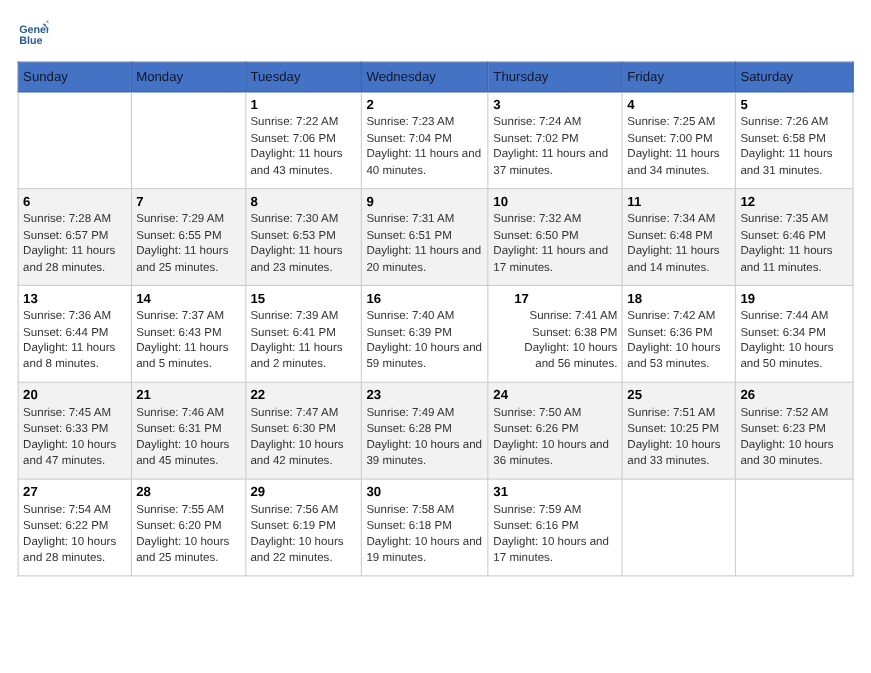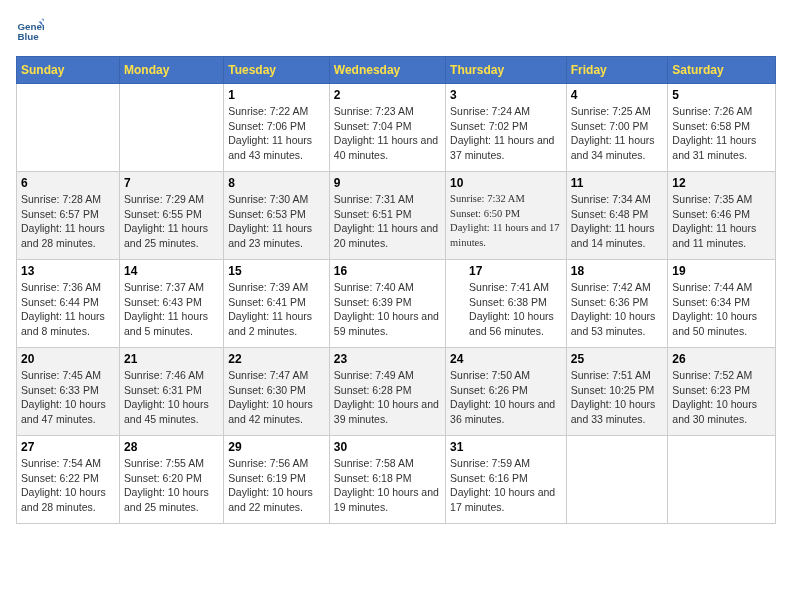--- a/index.html
+++ b/index.html
@@ -48,25 +48,25 @@
       font-weight: normal;
       color: #444;
     }
     table {
       width: 100%;
       border-collapse: collapse;
       font-size: 11px;
     }
     thead tr th {
       background-color: #4472c4;
-      color: #fde047;
+      color: #0f172a;
       padding: 6px 4px;
       text-align: left;
       font-size: 12px;
-      font-weight: bold;
+      font-weight: normal;
       border: 1px solid #3a63b0;
     }
     tbody tr td {
       border: 1px solid #ccc;
       padding: 4px 4px;
       vertical-align: top;
       min-height: 70px;
       background: #fff;
     }
     tbody tr:nth-child(odd) td {
@@ -179,21 +179,21 @@
 Daylight: 11 hours and 23 minutes.</div>
         </td>
         <td style="height: 88px;">
           <span class="day-num">9</span>
           <div class="cell-content" style="white-space: pre-line;">Sunrise: 7:31 AM
 Sunset: 6:51 PM
 Daylight: 11 hours and 20 minutes.</div>
         </td>
         <td style="height: 88px;">
           <span class="day-num">10</span>
-          <div class="cell-content" style="white-space: pre-line; font-family: Liberation Serif, serif;">Sunrise: 7:32 AM
+          <div class="cell-content" style="white-space: pre-line;">Sunrise: 7:32 AM
 Sunset: 6:50 PM
 Daylight: 11 hours and 17 minutes.</div>
         </td>
         <td style="height: 88px;">
           <span class="day-num">11</span>
           <div class="cell-content" style="white-space: pre-line;">Sunrise: 7:34 AM
 Sunset: 6:48 PM
 Daylight: 11 hours and 14 minutes.</div>
         </td>
         <td style="height: 88px;">
@@ -223,21 +223,21 @@
 Daylight: 11 hours and 2 minutes.</div>
         </td>
         <td style="height: 88px;">
           <span class="day-num">16</span>
           <div class="cell-content" style="white-space: pre-line;">Sunrise: 7:40 AM
 Sunset: 6:39 PM
 Daylight: 10 hours and 59 minutes.</div>
         </td>
         <td style="height: 88px; padding-left: 23px;">
           <span class="day-num">17</span>
-          <div class="cell-content" style="white-space: pre-line;">Sunrise: 7:41 AM
+          <div class="cell-content" style="white-space: pre-line; text-align: right;">Sunrise: 7:41 AM
 Sunset: 6:38 PM
 Daylight: 10 hours and 56 minutes.</div>
         </td>
         <td style="height: 88px;">
           <span class="day-num">18</span>
           <div class="cell-content" style="white-space: pre-line;">Sunrise: 7:42 AM
 Sunset: 6:36 PM
 Daylight: 10 hours and 53 minutes.</div>
         </td>
         <td style="height: 88px;">

